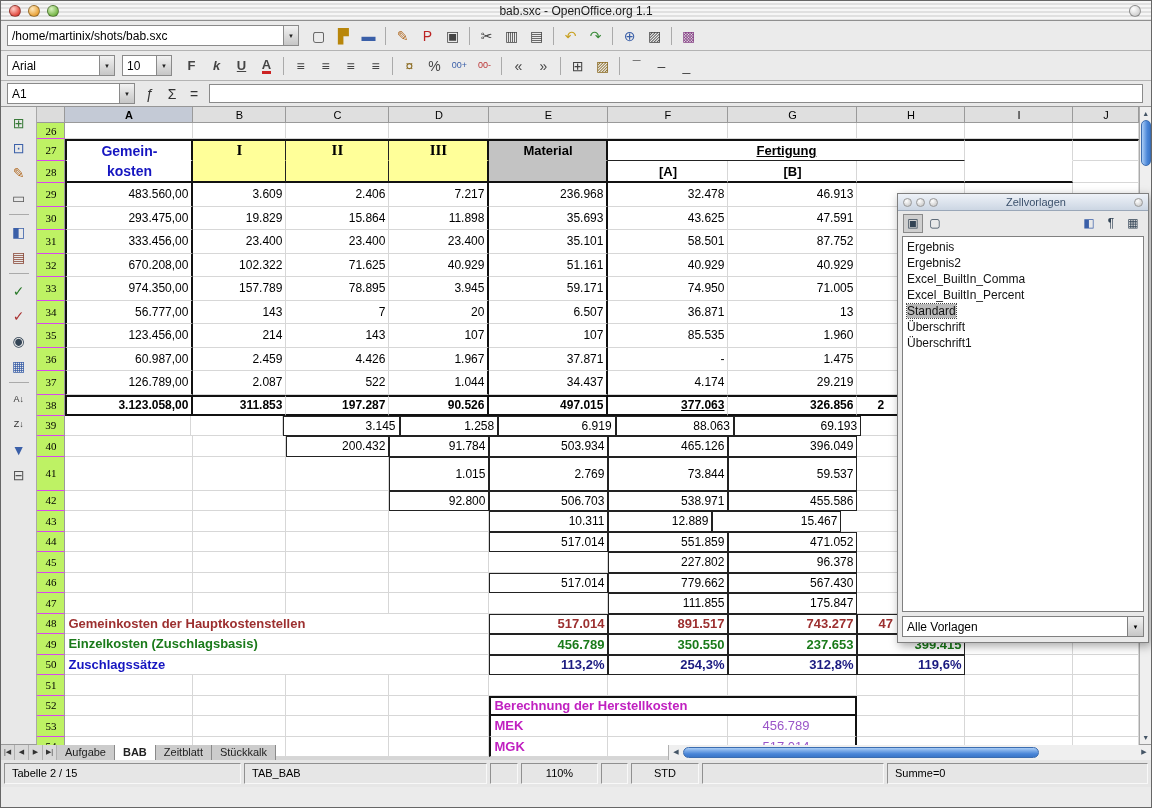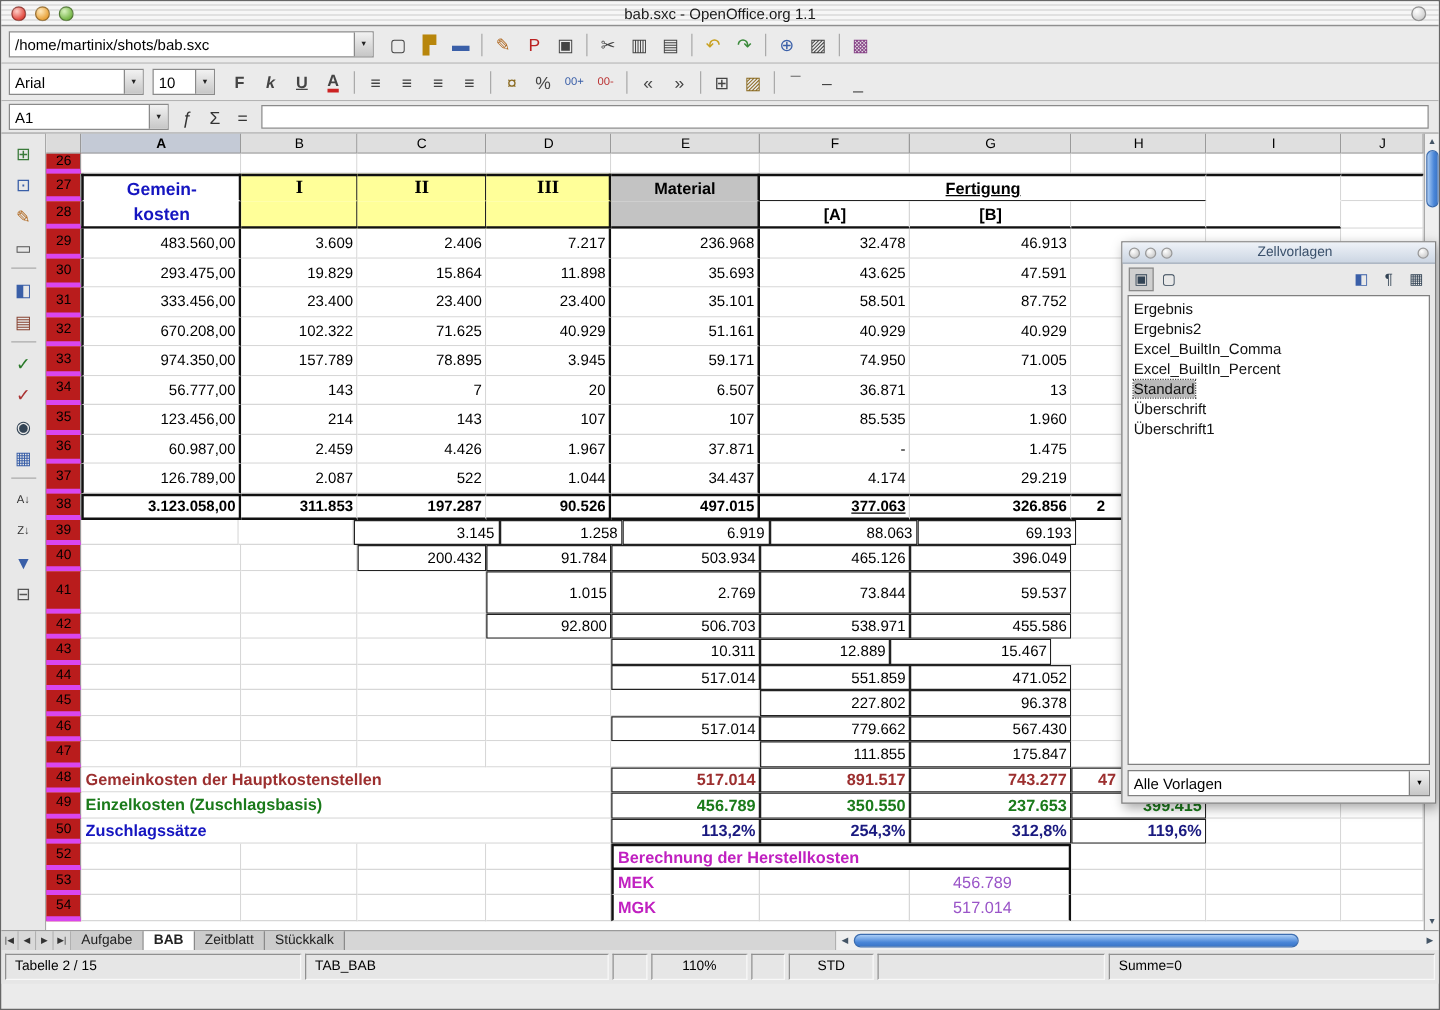--- a/index.html
+++ b/index.html
@@ -47,21 +47,21 @@
   .left-toolbar .tb-btn { width:26px; height:23px; }
   .left-toolbar .tsep { width:20px; height:1px; margin:3px 0; }
 
   .sheet { width:1102px; background:#fff; }
   .col-headers { display:flex; height:16px; }
   .corner { width:28px; background:#dcdcdc; border-right:1px solid #999; border-bottom:1px solid #999; }
   .col-h { height:16px; background:#dfdfdf; border-right:1px solid #9a9a9a; border-bottom:1px solid #9a9a9a; font-size:11px; display:flex; align-items:center; justify-content:center; color:#000; }
   .col-h.selc { background:#c4cad6; font-weight:bold; }
 
   .grow { display:flex; }
-  .row-h { width:28px; background:#b91c1c; border-right:1px solid #9a9a9a; border-bottom:4px solid #d946ef; font-size:11px; display:flex; align-items:center; justify-content:center; }
+  .row-h { width:28px; background:#bef264; border-right:1px solid #9a9a9a; border-bottom:1px solid #d946ef; font-size:11px; display:flex; align-items:center; justify-content:center;font-family:Liberation Serif, serif; }
   .cell { border-right:1px solid #d7d7d7; border-bottom:1px solid #d7d7d7; background:#fff; font-size:12px; display:flex; align-items:center; padding:0 3px; overflow:hidden; white-space:nowrap; }
   .num { justify-content:flex-end; }
   .center { justify-content:center; }
   .bold { font-weight:bold; }
   .fs13 { font-size:13px; }
   .ca-hdr { color:#1515c0; font-weight:bold; justify-content:center; font-size:14px; }
   .yellow { background:#ffff99; }
   .grayc { background:#c3c3c3; }
   .roman { font-family:"Liberation Serif",serif; font-size:15px; font-weight:bold; justify-content:center; }
   .bt2 { border-top:2px solid #111; }
@@ -659,20 +659,33 @@
             <div class="row-h">50</div>
             <div class="cell label blue" style="width: 424px;">Zuschlagssätze</div>
             <div class="cell vnum navy box bl2 bb2" style="width: 119px;">113,2%</div>
             <div class="cell vnum navy box bb2" style="width: 120px;">254,3%</div>
             <div class="cell vnum navy box bb2" style="width: 129px;">312,8%</div>
             <div class="cell vnum navy box br2 bb2" style="width: 108px;">119,6%</div>
             <div class="cell" style="width: 108px;"></div>
             <div class="cell" style="width: 66px;"></div>
           </div>
           <div class="grow" style="height: 20.5px;">
+            <div class="row-h">51</div>
+            <div class="cell" style="width: 128px;"></div>
+            <div class="cell" style="width: 93px;"></div>
+            <div class="cell" style="width: 103px;"></div>
+            <div class="cell" style="width: 100px;"></div>
+            <div class="cell" style="width: 119px;"></div>
+            <div class="cell" style="width: 120px;"></div>
+            <div class="cell" style="width: 129px;"></div>
+            <div class="cell" style="width: 108px;"></div>
+            <div class="cell" style="width: 108px;"></div>
+            <div class="cell" style="width: 66px;"></div>
+          </div>
+          <div class="grow" style="height: 20.5px;">
             <div class="row-h">52</div>
             <div class="cell" style="width: 128px;"></div>
             <div class="cell" style="width: 93px;"></div>
             <div class="cell" style="width: 103px;"></div>
             <div class="cell" style="width: 100px;"></div>
             <div class="cell label magenta box2" style="width: 368px;">Berechnung der Herstellkosten</div>
             <div class="cell" style="width: 108px;"></div>
             <div class="cell" style="width: 108px;"></div>
             <div class="cell" style="width: 66px;"></div>
           </div>

